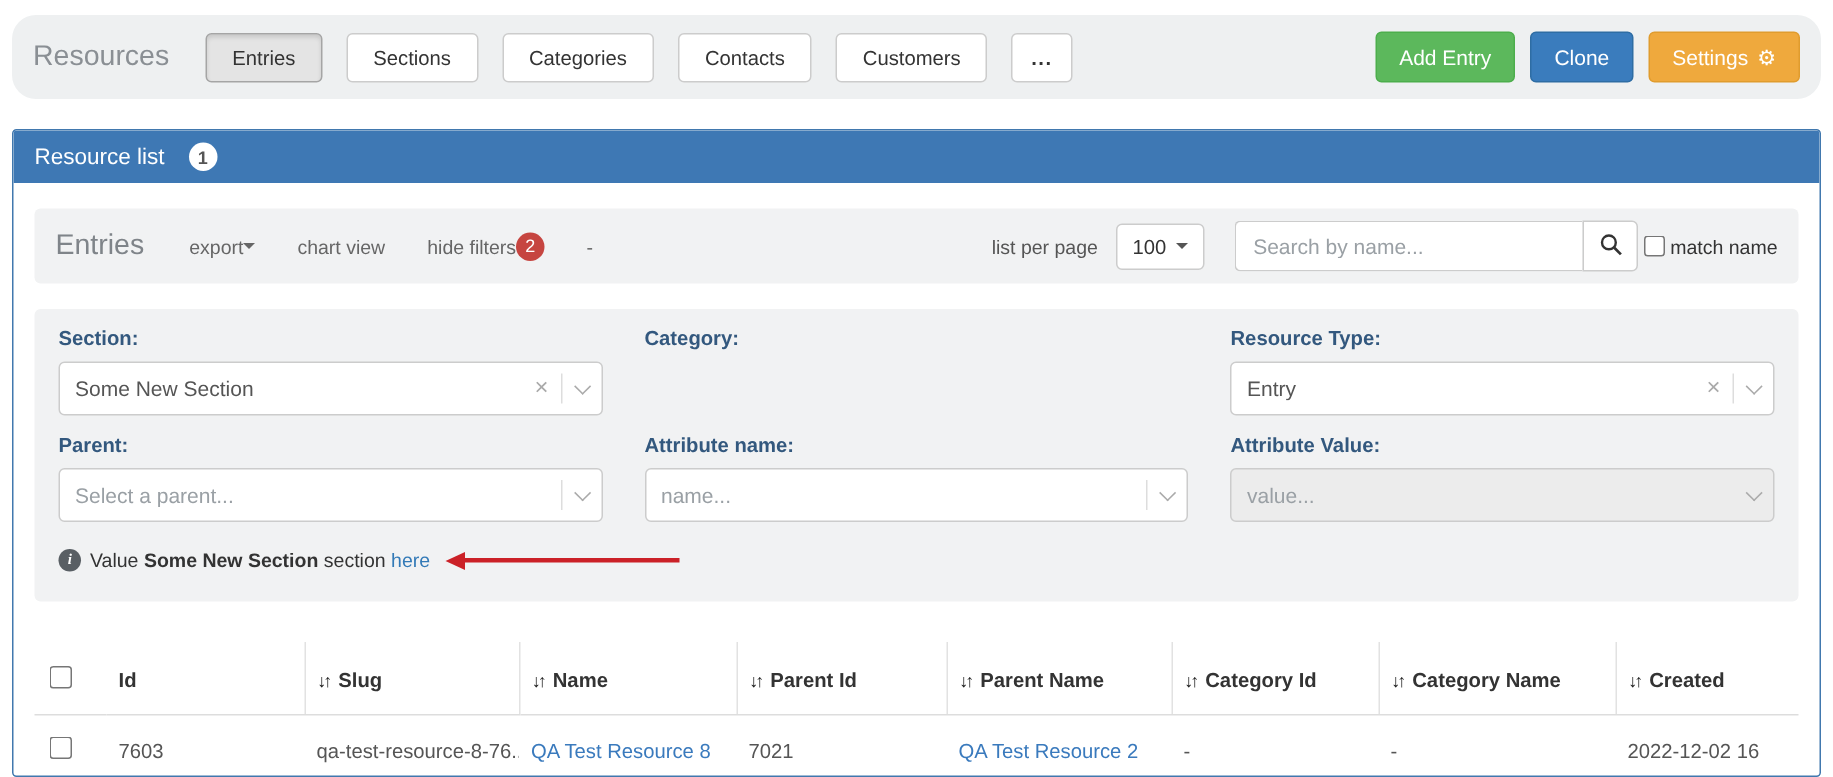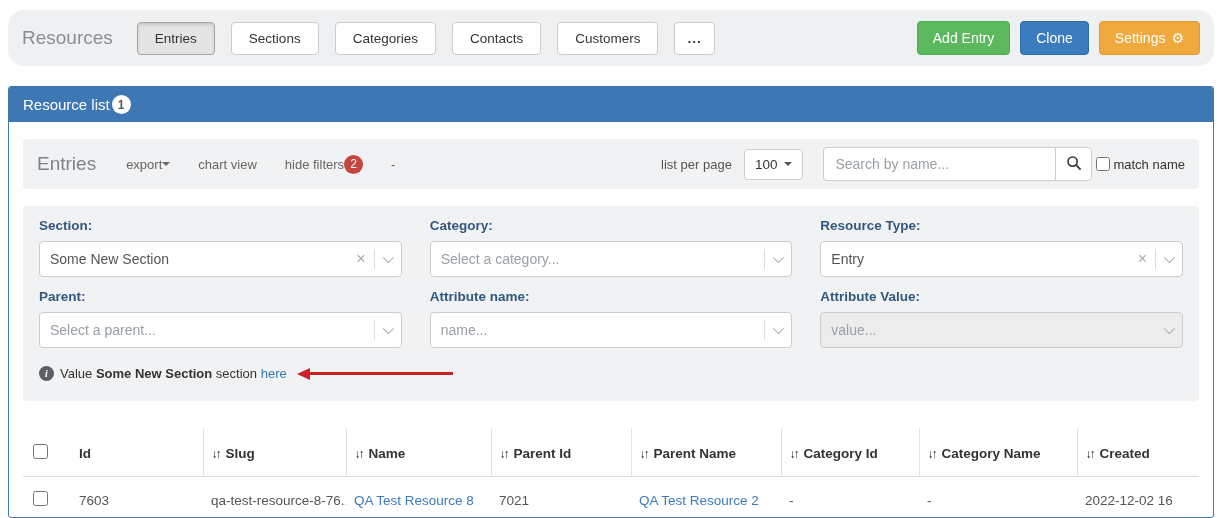--- a/index.html
+++ b/index.html
@@ -22,21 +22,21 @@
          padding: 8px 15px; cursor: pointer; font-family: inherit; display: flex; align-items: center; gap: 6px; }
   .btn-green { background: #5cb85c; border-color: #4cae4c; }
   .btn-blue { background: #3a7cbd; border-color: #2e6da4; }
   .btn-orange { background: #efa93d; border-color: #e09c2e; }
   .gear { font-size: 14px; line-height: 1; }
 
   
   .panel { margin: 20px 8px 0 8px; border: 1px solid #4178ae; border-radius: 3px;
            height: 432px; overflow: hidden; background: #fff; }
   .panel-header { background: #3e78b4; color: #fff; font-size: 15px; padding: 8px 14px;
-                  display: flex; align-items: center; gap: 2px; }
+                  display: flex; align-items: center; gap: 16px; }
   .count-badge { background: #fff; color: #555; width: 19px; height: 19px; border-radius: 50%;
                  font-size: 12px; font-weight: bold; display: inline-flex; align-items: center; justify-content: center; }
   .panel-body { padding: 17px 14px 0 14px; }
 
   
   .toolbar { background: #f1f2f3; border-radius: 4px; display: flex; align-items: center;
              padding: 8px 14px; height: 50px; margin-bottom: 17px; }
   .toolbar-heading { font-size: 19px; color: #7f8489; margin-right: 30px; }
   .tool-link { font-size: 13px; color: #666; margin-right: 28px; cursor: pointer;
                display: inline-flex; align-items: center; gap: 0; }
@@ -175,27 +175,20 @@
               <span class="select-controls">
                 <span class="clear">×</span>
                 <span class="divider"></span>
                 <span class="chev"></span>
               </span>
             </div>
           </div>
 
           <div class="filter-field">
             <label>Category:</label>
-            <div class="select">
-              <span class="select-value placeholder">Select a category...</span>
-              <span class="select-controls">
-                <span class="divider"></span>
-                <span class="chev"></span>
-              </span>
-            </div>
           </div>
 
           <div class="filter-field">
             <label>Resource Type:</label>
             <div class="select">
               <span class="select-value">Entry</span>
               <span class="select-controls">
                 <span class="clear">×</span>
                 <span class="divider"></span>
                 <span class="chev"></span>

